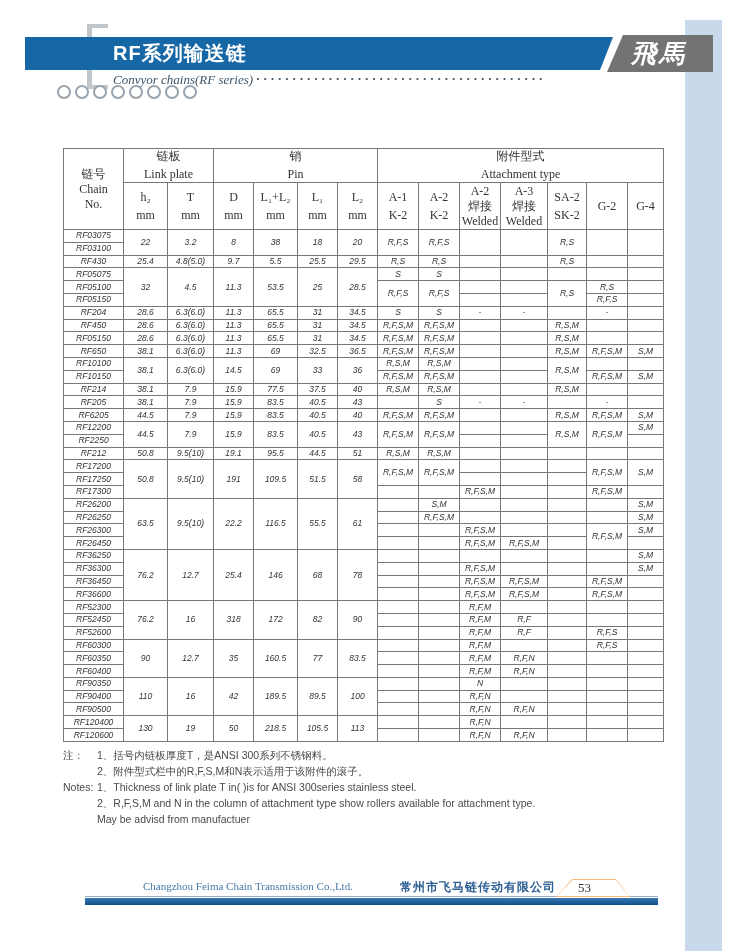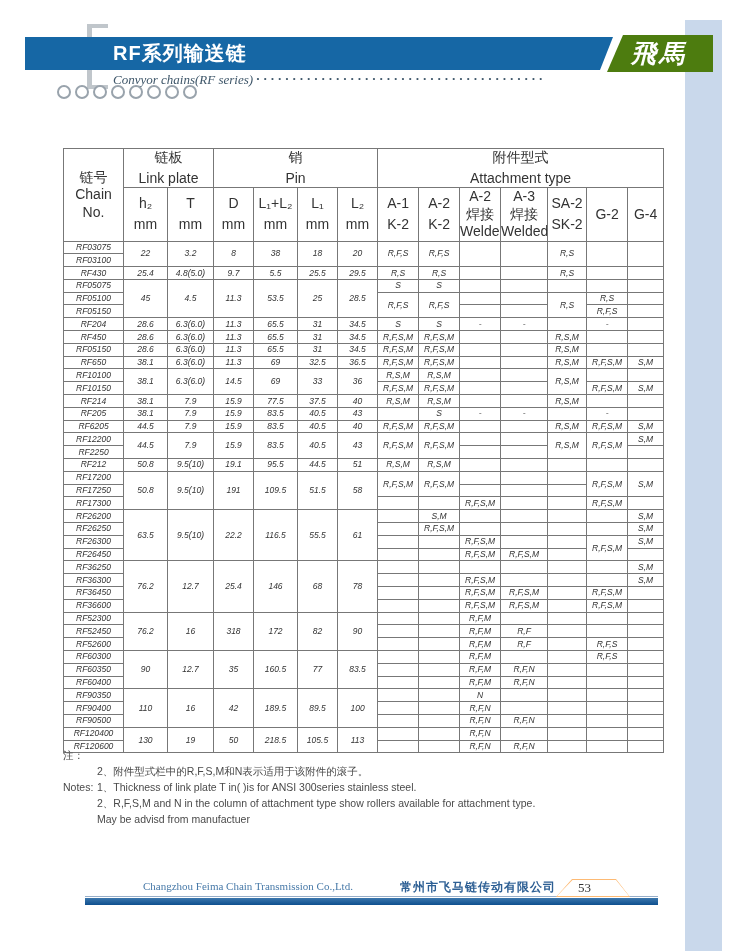--- a/index.html
+++ b/index.html
@@ -7,36 +7,36 @@
         font-family:"Liberation Sans",sans-serif;margin-top:20px;}
   
   .side-band{position:absolute;left:685px;top:0;width:37px;height:951px;background:#c9d8eb;}
   
   .bracket{position:absolute;left:87px;top:4px;width:16px;height:57px;
            border-left:5px solid #c0c6cb;border-top:4px solid #c0c6cb;border-bottom:4px solid #c0c6cb;z-index:1;}
   .banner{position:absolute;left:25px;top:17px;width:588px;height:33px;background:#1667a5;
           clip-path:polygon(0 0,100% 0,calc(100% - 13px) 100%,0 100%);z-index:2;}
   .banner-title{position:absolute;left:88px;top:0;height:33px;line-height:33px;color:#fff;
                 font-size:20px;font-weight:bold;letter-spacing:1px;}
-  .logo-block{position:absolute;left:607px;top:15px;width:106px;height:37px;background:#4d7c0f;
+  .logo-block{position:absolute;left:607px;top:15px;width:106px;height:37px;background:#737373;
               clip-path:polygon(16px 0,100% 0,100% 100%,0 100%);z-index:3;}
   .logo-text{position:absolute;left:24px;top:2px;color:#fff;font-size:25px;font-weight:bold;
              font-style:italic;letter-spacing:3px;font-family:"Liberation Serif",serif;}
   .subtitle-row{position:absolute;left:113px;top:51px;z-index:3;color:#3d5568;
                 font-family:"Liberation Serif",serif;font-size:13px;white-space:nowrap;font-style:italic;}
   .dot-leader{font-size:13px;font-weight:bold;letter-spacing:4px;color:#3d5568;vertical-align:1px;}
   .circles-row{position:absolute;left:57px;top:65px;z-index:3;}
   .circles-row span{display:inline-block;width:10px;height:10px;border:2px solid #99a3ac;
                     border-radius:50%;margin-right:4px;background:#fff;}
   
   .table-wrap{position:absolute;left:63px;top:128px;}
   table{border-collapse:collapse;table-layout:fixed;width:595px;color:#333;}
   th,td{border:1px solid #777;text-align:center;padding:0;overflow:hidden;white-space:nowrap;
         font-weight:normal;}
-  thead th{font-size:14px;line-height:1.25;}
+  thead th{font-size:12px;line-height:1.25;font-family:Liberation Serif, serif;}
   thead tr.h1 th{height:30px;}
   thead tr.h2 th{height:46px;}
   thead .gap{margin-top:3px;}
   tbody tr{height:12.8px;font-style:italic;}
   tbody td{font-size:8.5px;line-height:1.05;}
   
   .notes{position:absolute;left:63px;top:727px;width:600px;font-size:10.5px;color:#4a4a4a;}
   .note-row{display:flex;line-height:16px;}
   .note-label{width:34px;flex:0 0 34px;}
   .note-cont{padding-left:34px;line-height:16px;}
@@ -200,21 +200,21 @@
             <td>R,S</td>
             <td>R,S</td>
             <td></td>
             <td></td>
             <td>R,S</td>
             <td></td>
             <td></td>
           </tr>
           <tr>
             <td>RF05075</td>
-            <td rowspan="3">45</td>
+            <td rowspan="3">32</td>
             <td rowspan="3">4.5</td>
             <td rowspan="3">11.3</td>
             <td rowspan="3">53.5</td>
             <td rowspan="3">25</td>
             <td rowspan="3">28.5</td>
             <td>S</td>
             <td>S</td>
             <td></td>
             <td></td>
             <td></td>
@@ -670,20 +670,21 @@
             <td></td>
             <td></td>
           </tr>
         </tbody>
       </table>
   </div>
 
   <div class="notes">
     <div class="note-row">
         <span class="note-label">注：</span>
+        <span>1、括号内链板厚度T，是ANSI 300系列不锈钢料。</span>
       </div>
     <div class="note-row">
         <span class="note-label"></span>
         <span>2、附件型式栏中的R,F,S,M和N表示适用于该附件的滚子。</span>
       </div>
     <div class="note-row">
         <span class="note-label"></span>
       </div>
     <div class="note-row">
         <span class="note-label">Notes:</span>

